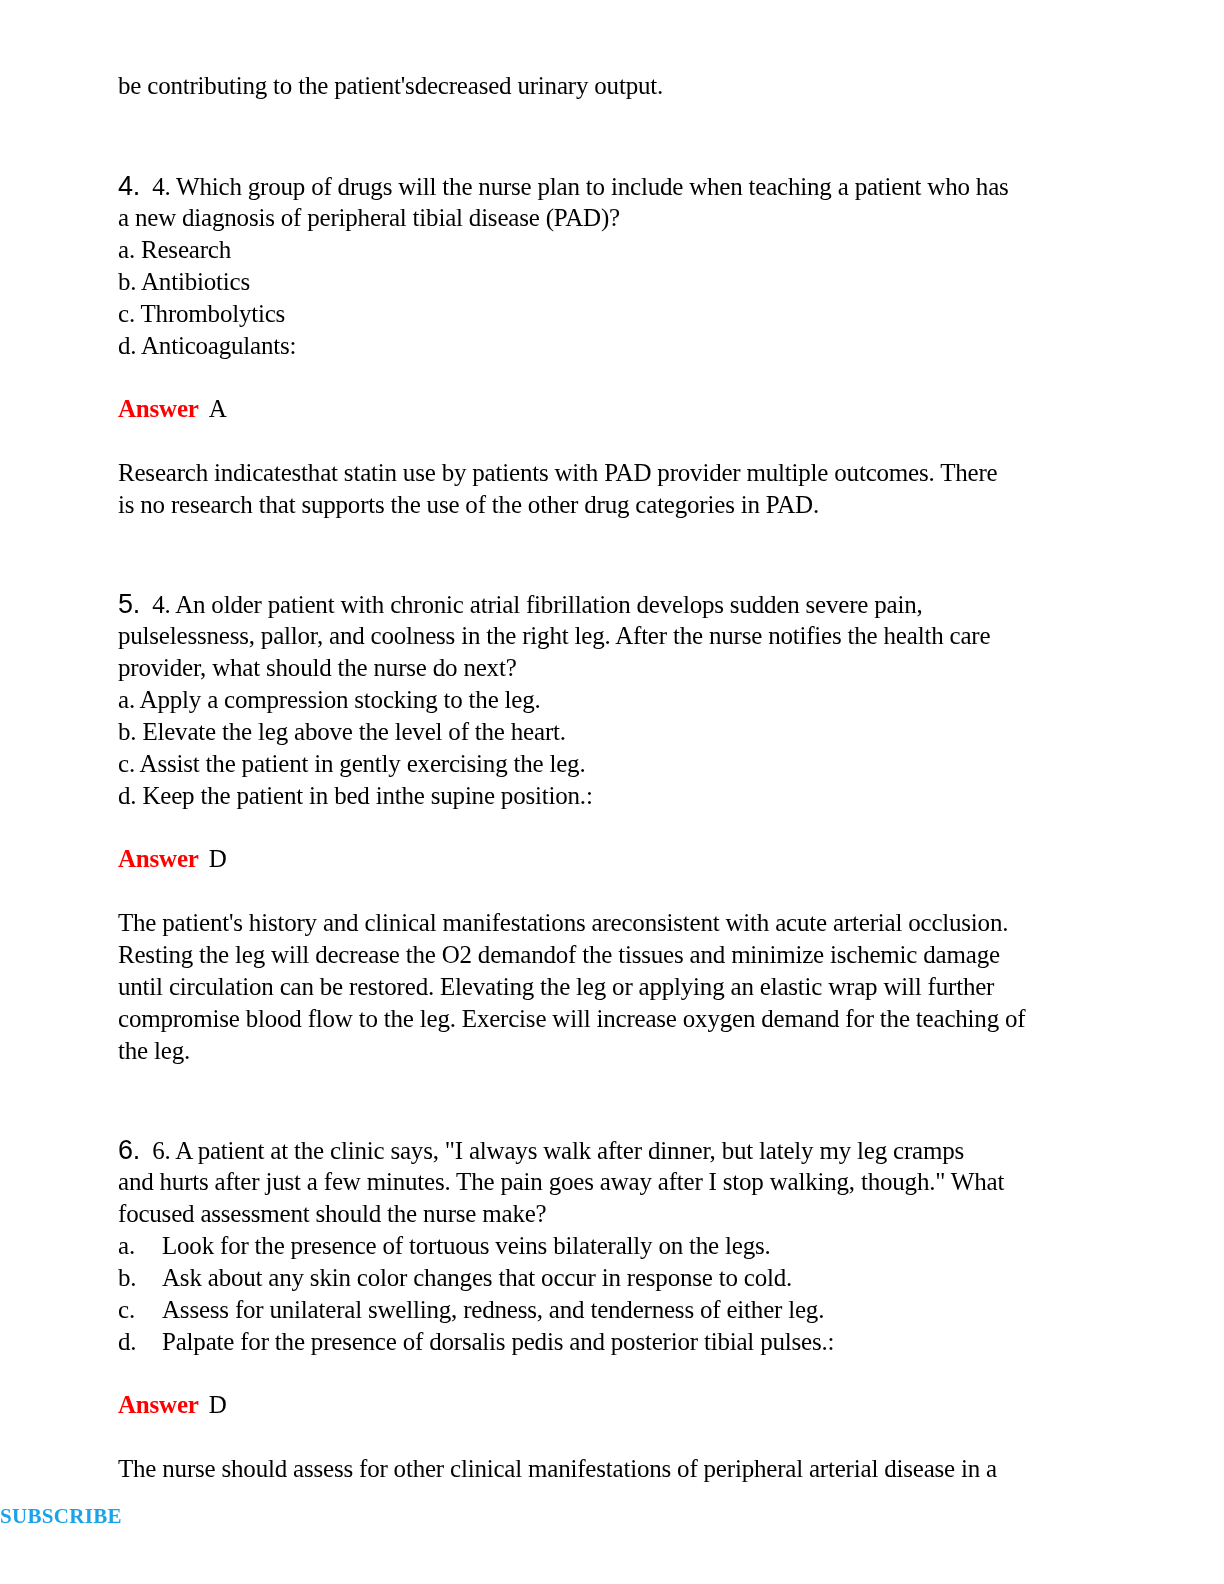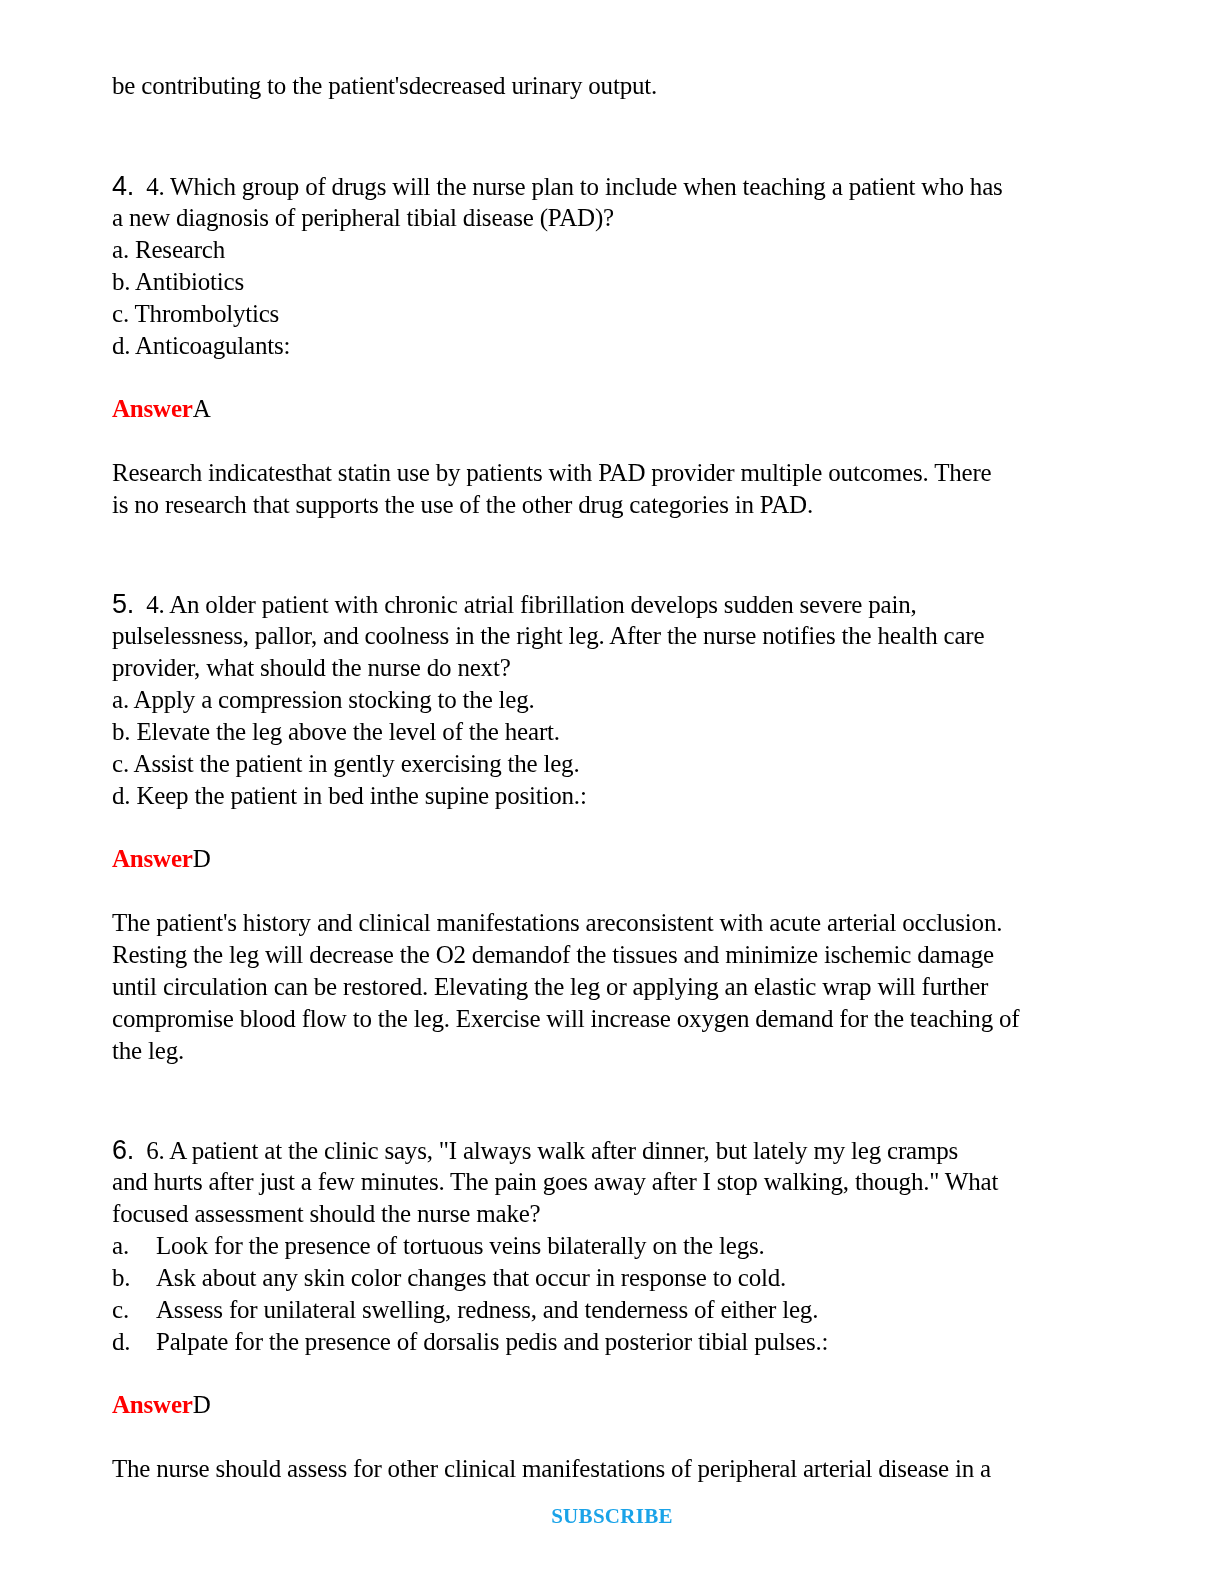--- a/index.html
+++ b/index.html
@@ -16,42 +16,42 @@
       color: #000000;
     }
     .page {
       position: absolute;
       left: 112px;
       top: 0;
       width: 1010px;
     }
     .line {
       position: absolute;
-      left: 0;
+      left: 6px;
       font-size: 25px;
       line-height: 32px;
       white-space: nowrap;
       letter-spacing: -0.2px;
     }
     .qnum {
       font-family: "Liberation Sans", sans-serif;
       font-size: 27px;
       margin-right: 12px;
     }
     .answer-label {
       color: #ff0000;
       font-weight: bold;
+      margin-right: 10px;
     }
     .opt-indent { display: inline-block; width: 44px; }
     .subscribe {
       position: absolute;
       left: 0;
       width: 1224px;
       top: 1504px;
-      text-align: center;
       font-family: "Liberation Serif", serif;
       font-weight: bold;
       font-size: 21px;
       color: #1aa3e8;
       letter-spacing: 0.3px;
       cursor: pointer;
     }
   </style>
 </head>
 <body>

